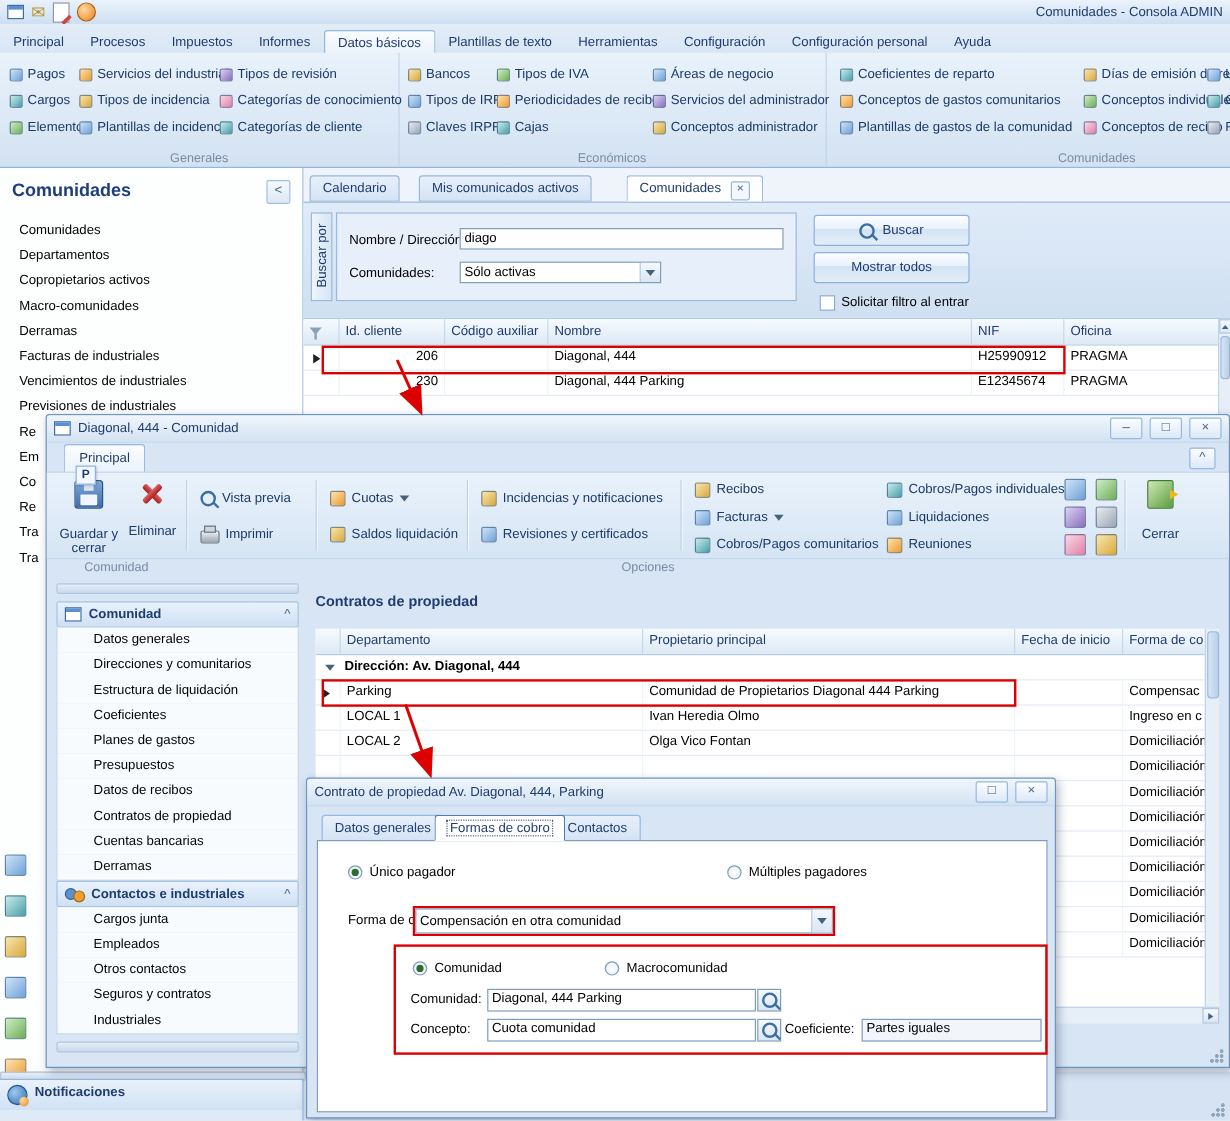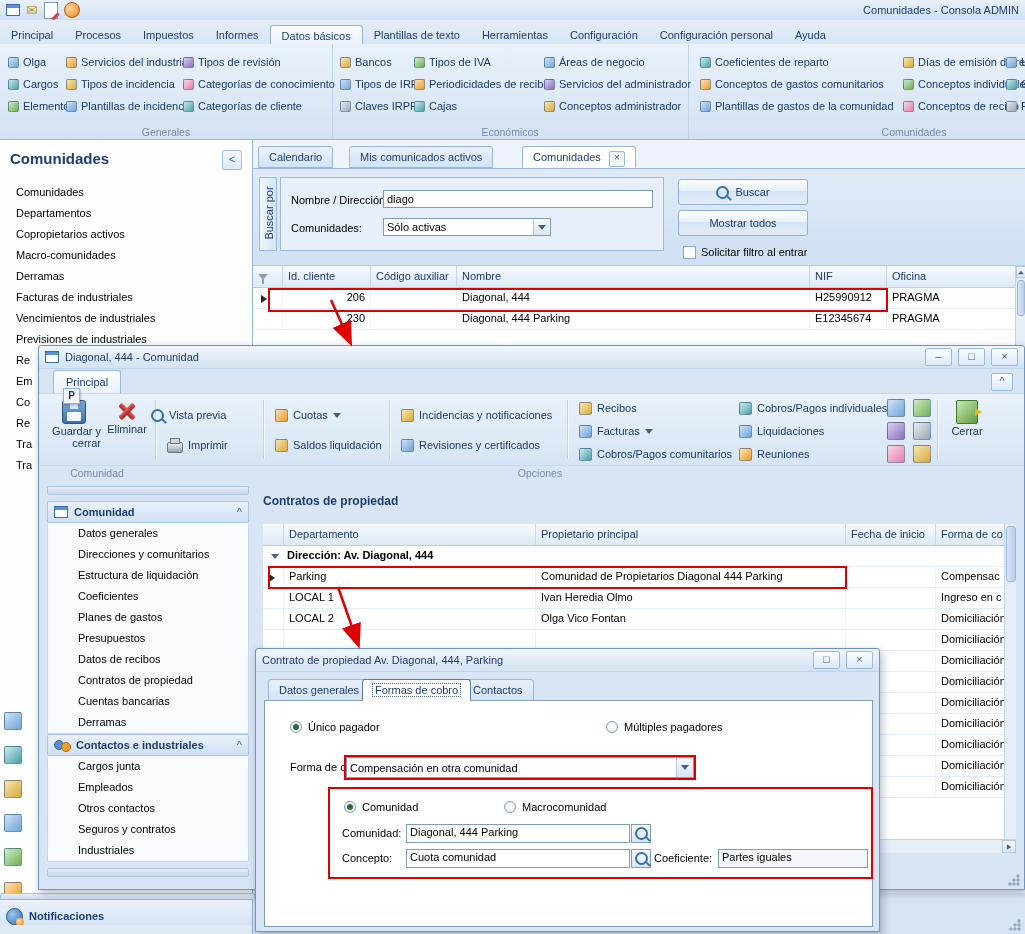--- a/index.html
+++ b/index.html
@@ -74,21 +74,21 @@
     radial-gradient(circle at 11px 3px,#8fa6bd 1.4px,transparent 1.8px)}
 
   
   .sidebar{left:0;top:140px;width:253px;height:753px;background:#fdfefe;border-right:1px solid #96b7dd;box-sizing:border-box}
   .sb-title{position:absolute;left:10px;top:10px;font-size:15px;font-weight:bold;color:#1f3d7a}
   .sb-collapse{position:absolute;right:10px;top:10px;width:18px;height:18px;border:1px solid #a0bcd9;border-radius:2px;
     background:linear-gradient(#f6fafe,#dcE8f5);text-align:center;line-height:16px;color:#44617e;cursor:pointer}
   .sb-item{position:absolute;left:16px;height:20px;line-height:20px;color:#000;white-space:nowrap;cursor:pointer}
   .splitterH{background:linear-gradient(#e7eef7,#c8d8ec);border:1px solid #b0c5de;border-radius:2px}
   .notifbar{left:0;top:899px;width:253px;height:26px;background:linear-gradient(#eaf2fb,#d0e1f3);
-    border-top:1px solid #96b7dd;border-right:1px solid #96b7dd;display:flex;align-items:center;gap:6px;padding:16px 6px;box-sizing:border-box}
+    border-top:1px solid #96b7dd;border-right:1px solid #96b7dd;display:flex;align-items:flex-start;gap:6px;padding:4px 6px;box-sizing:border-box}
   .notif-fill{left:0;top:925px;width:253px;height:9px;background:#dfeaf7;border-right:1px solid #96b7dd;box-sizing:border-box}
 
   
   .docarea{left:253px;top:140px;width:772px;height:753px;background:#eef4fa}
   .dtab{position:absolute;top:6px;height:22px;box-sizing:border-box;padding:4px 10px 0;color:#1f3c70;white-space:nowrap;
     background:linear-gradient(#e7f0fa,#d4e4f4);border:1px solid #9ab6d9;border-radius:3px 3px 0 0;cursor:pointer}
   .dtab.active{background:#fff;border-bottom:1px solid #fff;display:flex;gap:8px;align-items:flex-start;padding-top:4px}
   .dtab .x{width:14px;height:14px;border:1px solid #9ab6d9;border-radius:2px;line-height:12px;text-align:center;color:#44617e;font-size:10px;background:#f2f7fc}
   .searchpanel{position:absolute;left:0;top:28px;width:772px;height:98px;background:linear-gradient(#e0ebf8,#cfe0f2);border-top:1px solid #9ab6d9;border-bottom:1px solid #b6cde6;box-sizing:border-box}
   .vlabel{position:absolute;left:6px;top:8px;width:18px;height:74px;border:1px solid #9db9da;background:linear-gradient(90deg,#eef5fc,#d6e5f4);box-sizing:border-box}
@@ -127,22 +127,22 @@
   .dlg{background:#d7e5f4;border:1px solid #6f94bf;border-radius:3px 3px 0 0;box-shadow:2px 3px 8px rgba(40,60,90,.35);box-sizing:border-box}
   .dlg-title{position:absolute;left:0;right:0;top:0;height:23px;background:linear-gradient(#f0f6fc,#d3e2f2);
     border-bottom:1px solid #c0d4ea;display:flex;align-items:center;gap:6px;padding:0 6px;box-sizing:border-box;border-radius:3px 3px 0 0}
   .wbtn{width:25px;height:16px;border:1px solid #97b9e0;border-radius:2px;background:linear-gradient(#fbfdff,#dcE9f8);
     color:#44617e;font-size:11px;line-height:14px;text-align:center;cursor:pointer}
   .rtab{position:absolute;height:24px;box-sizing:border-box;padding:5px 12px 0;color:#1f3c70;
     background:linear-gradient(#fbfdff,#e9f2fb);border:1px solid #97b9e0;border-bottom:none;border-radius:3px 3px 0 0}
   .keytip{position:absolute;width:15px;height:14px;background:#f3f8fd;border:1px solid #8db2e3;box-shadow:1px 1px 2px rgba(0,0,0,.25);
     font-size:10px;font-weight:bold;color:#1f3c70;text-align:center;line-height:13px}
   .tbar{position:absolute;left:0;right:0;background:linear-gradient(#e9f2fb,#d6e5f4);border-top:1px solid #c6d8ec;border-bottom:1px solid #c6d8ec;box-sizing:border-box}
-  .bigbtn{position:absolute;display:flex;flex-direction:column;align-items:center;gap:1px;padding-top:4px;color:#1b3a68;
-    text-align:right;line-height:12px;cursor:pointer;border-radius:3px}
+  .bigbtn{position:absolute;display:flex;flex-direction:column;align-items:center;gap:15px;padding-top:4px;color:#1b3a68;
+    text-align:center;line-height:12px;cursor:pointer;border-radius:3px}
   .smbtn{position:absolute;display:flex;align-items:center;gap:5px;color:#1b3a68;white-space:nowrap;cursor:pointer;padding:0 4px;border-radius:3px}
   .vsep{position:absolute;top:6px;bottom:6px;width:1px;background:#bed2e8;box-shadow:1px 0 0 #f2f7fc}
   .navhdr{height:22px;background:linear-gradient(#e9f2fc,#cfe0f3);border:1px solid #aac4e4;border-radius:2px;
     display:flex;align-items:center;gap:6px;padding:0 6px;box-sizing:border-box;color:#1f3c70;font-weight:bold;cursor:pointer}
   .navhdr .ch{margin-left:auto;color:#44617e;font-weight:normal}
   .navitem{height:21px;line-height:21px;padding-left:30px;color:#000;white-space:nowrap;cursor:pointer;background:#f8fbfe}
   .navwrap{border:1px solid #c6d8ec;border-top:none;box-sizing:border-box}
   .radio{display:inline-block;width:12px;height:12px;border:1px solid #7f9db9;border-radius:50%;background:radial-gradient(#fff,#e4ebf2);box-sizing:border-box;flex:none}
   .radio.sel::after{content:"";display:block;width:6px;height:6px;margin:2px;border-radius:50%;background:#2f6b2f}
   .cd-tab{position:absolute;height:22px;box-sizing:border-box;padding:4px 10px 0;color:#1f3c70;white-space:nowrap;
@@ -176,21 +176,21 @@
     <span class="mtab">Configuración</span>
     <span class="mtab">Configuración personal</span>
     <span class="mtab">Ayuda</span>
   </div>
 
   <div class="abs ribbon">
     <div class="rgroup" style="left:0;width:332px">
       <div class="rcol" style="left:8px">
         <div class="ritem">
             <span class="mi sm mi-blue"></span>
-            <span>Olga</span>
+            <span>Pagos</span>
           </div>
         <div class="ritem">
             <span class="mi sm mi-teal"></span>
             <span>Cargos</span>
           </div>
         <div class="ritem">
             <span class="mi sm mi-green"></span>
             <span>Elementos</span>
           </div>
       </div>
@@ -435,21 +435,21 @@
     <div class="tbar" style="top:47px;height:73px">
       <div class="bigbtn" style="left:8px;top:2px;width:54px">
         <span class="ico-floppy"></span>
         <span>Guardar y cerrar</span>
       </div>
       <div class="bigbtn" style="left:64px;top:2px;width:48px">
         <span class="ico-x"></span>
         <span>Eliminar</span>
       </div>
       <div class="vsep" style="left:116px"></div>
-      <div class="smbtn" style="left:108px;top:8px;height:26px">
+      <div class="smbtn" style="left:124px;top:8px;height:26px">
         <span class="mag"></span>
           <span>Vista previa</span>
       </div>
       <div class="smbtn" style="left:124px;top:38px;height:26px">
         <span class="prn"></span>
           <span>Imprimir</span>
       </div>
       <div class="vsep" style="left:224px"></div>
       <div class="smbtn" style="left:232px;top:8px;height:26px">
         <span class="mi mi-orange"></span>

